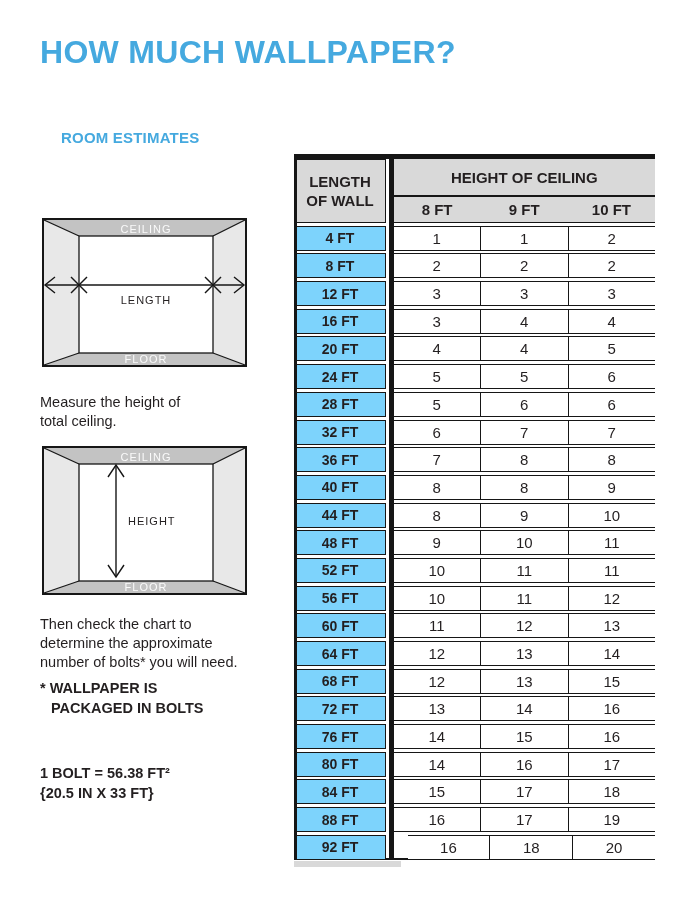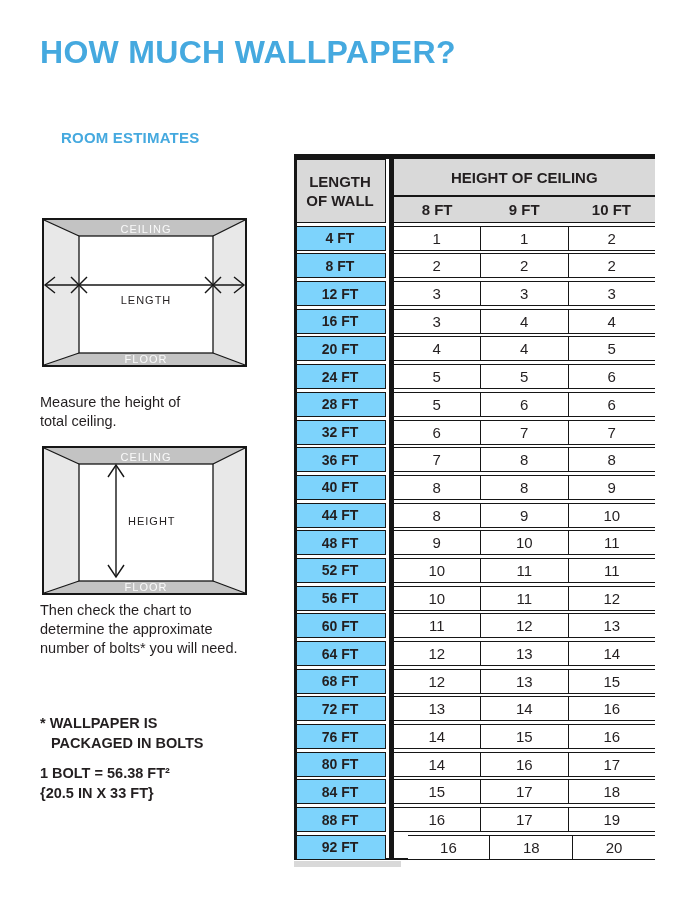--- a/index.html
+++ b/index.html
@@ -125,27 +125,27 @@
     <g stroke="#161616" stroke-width="1.4" fill="none">
       <line x1="74" y1="19" x2="74" y2="131"></line>
       <polyline points="66,31 74,19 82,31"></polyline>
       <polyline points="66,119 74,131 82,119"></polyline>
     </g>
     <text x="104" y="14.5" text-anchor="middle" fill="#fafafa" class="svg-label">CEILING</text>
     <text x="104" y="145" text-anchor="middle" fill="#fafafa" class="svg-label">FLOOR</text>
     <text x="86" y="79" text-anchor="start" fill="#231f20" class="svg-label">HEIGHT</text>
   </svg>
 
-  <div class="copy" style="top:601px">
+  <div class="copy" style="top:615px">
     <div>Then check the chart to</div>
     <div>determine the approximate</div>
     <div>number of bolts* you will need.</div>
   </div>
 
-  <div class="copy foot" style="top:713px">
+  <div class="copy foot" style="top:678px">
     <div>* WALLPAPER IS</div>
     <div class="indent">PACKAGED IN BOLTS</div>
   </div>
 
   <div class="copy foot" style="top:763px">
     <div>1 BOLT = 56.38 FT²</div>
     <div>{20.5 IN X 33 FT}</div>
   </div>
 
   <div id="bolts-table">

